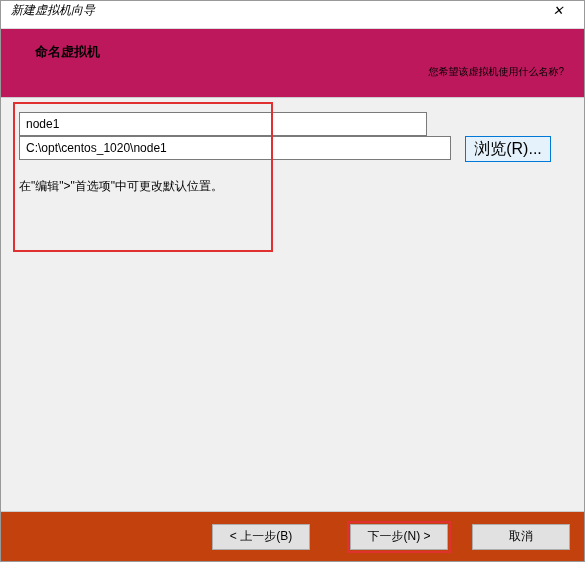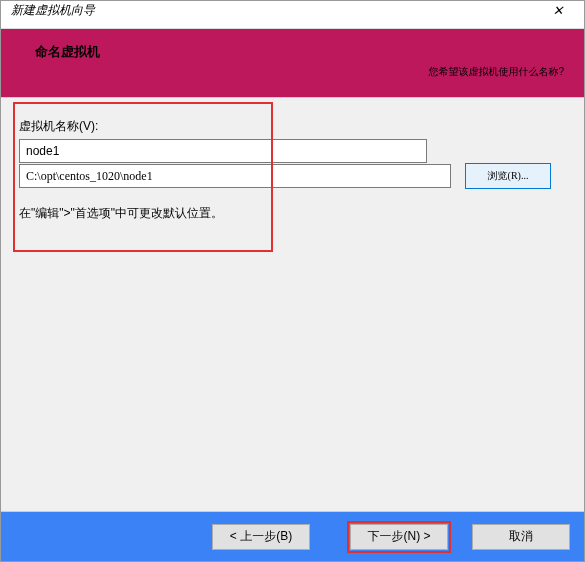--- a/index.html
+++ b/index.html
@@ -88,43 +88,41 @@
       background: #fff;
       padding: 2px 6px;
       font-size: 12px;
       font-family: inherit;
     }
     .name-input {
       width: 408px;
     }
     .location-row {
       display: flex;
-      align-items: center;
       gap: 14px;
-      font-family: Liberation Serif, serif;
     }
     .location-input {
       flex: 0 0 432px;
     }
     .browse-button {
       width: 86px;
       height: 26px;
       border: 1px solid #0078d7;
       background: #e5f1fb;
-      font-size: 10px;
+      font-size: 16px;
       font-family: inherit;
       cursor: pointer;
     }
     .hint-text {
       font-size: 12px;
       margin-top: 16px;
     }
     .footer {
       height: 50px;
-      background: #3b82f6;
+      background: #c2410c;
       border-top: 1px solid #ccc;
       display: flex;
       align-items: center;
       justify-content: flex-end;
       padding: 16px 14px;
       gap: 8px;
     }
     .footer-button {
       width: 98px;
       height: 26px;
@@ -154,21 +152,20 @@
 </div>
 
 <div class="header-section">
   <div class="header-title">命名虚拟机</div>
   <div class="header-subtitle">您希望该虚拟机使用什么名称?</div>
 </div>
 
 <div class="content">
   <div class="highlight-box highlight-1"></div>
   <div class="form-area">
-    <div class="field-label first">虚拟机名称(V):</div>
     <input type="text" class="text-input name-input" value="node1" style="">
     
     <div class="location-row">
       <input type="text" class="text-input location-input" value="C:\opt\centos_1020\node1" style="">
       <button class="browse-button">浏览(R)...</button>
     </div>
     
     <div class="hint-text">在"编辑"&gt;"首选项"中可更改默认位置。</div>
   </div>
 </div>

